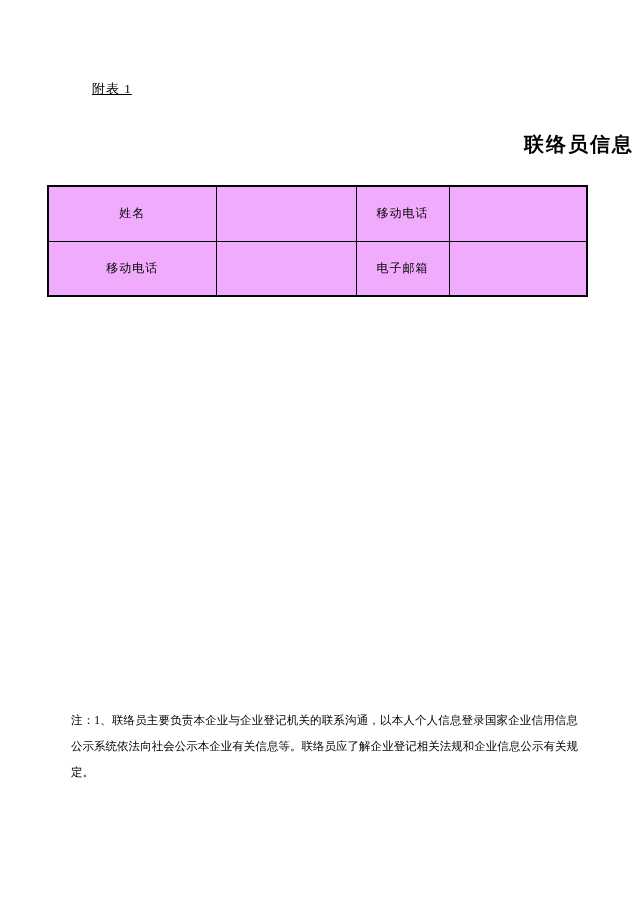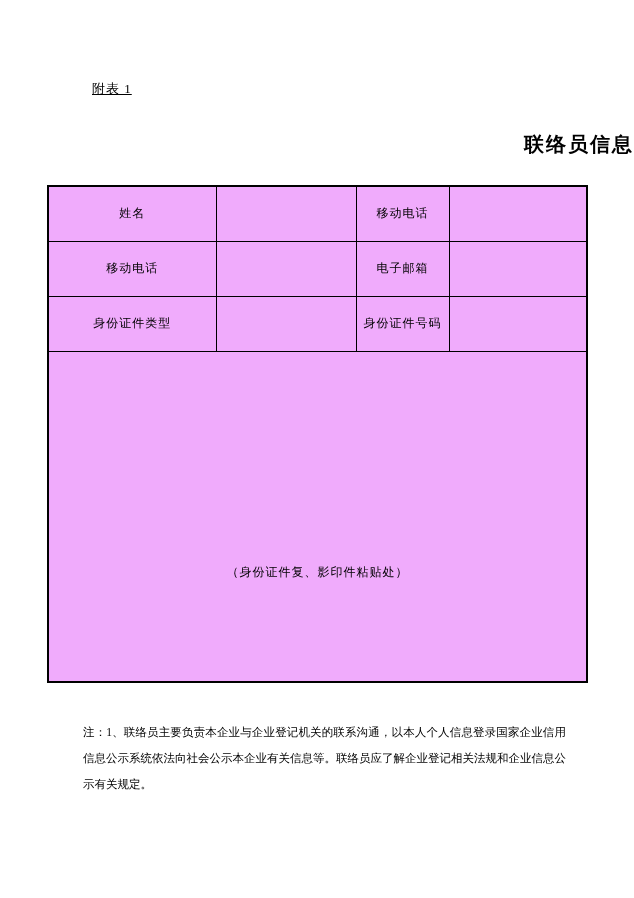--- a/index.html
+++ b/index.html
@@ -74,21 +74,21 @@
     letter-spacing: 1px;
   }
   .notes {
     position: absolute;
     left: 71px;
     top: 707px;
     width: 507px;
     font-size: 11.5px;
     line-height: 26px;
   }
-  .notes p { margin: 12px; }
+  .notes p { margin: 0; }
   .note-first { text-align: justify; }
   .note-second { text-indent: 22px; text-align: left; }
   .page-number {
     position: absolute;
     left: 0;
     top: 818px;
     width: 100%;
     text-align: center;
     font-size: 11px;
   }
@@ -115,31 +115,20 @@
         <td class="value-cell"></td>
         <td class="label-cell">移动电话</td>
         <td class="value-cell"></td>
       </tr>
       <tr class="row-field">
         <td class="label-cell">移动电话</td>
         <td class="value-cell"></td>
         <td class="label-cell">电子邮箱</td>
         <td class="value-cell"></td>
       </tr>
-      <tr class="row-field">
-        <td class="label-cell">身份证件类型</td>
-        <td class="value-cell"></td>
-        <td class="label-cell">身份证件号码</td>
-        <td class="value-cell"></td>
-      </tr>
-      <tr class="row-paste">
-        <td class="paste-cell" colspan="4">
-          <div class="paste-text">（身份证件复、影印件粘贴处）</div>
-        </td>
-      </tr>
     </tbody>
   </table>
 
   <div class="notes">
     <p class="note-first">注：1、联络员主要负责本企业与企业登记机关的联系沟通，以本人个人信息登录国家企业信用信息公示系统依法向社会公示本企业有关信息等。联络员应了解企业登记相关法规和企业信息公示有关规定。</p>
   </div>
 
 
 </div>
 

